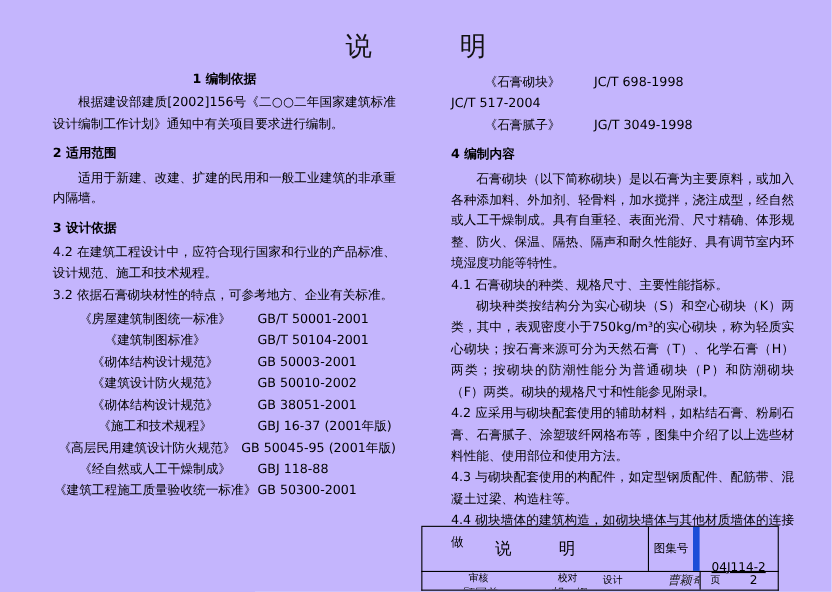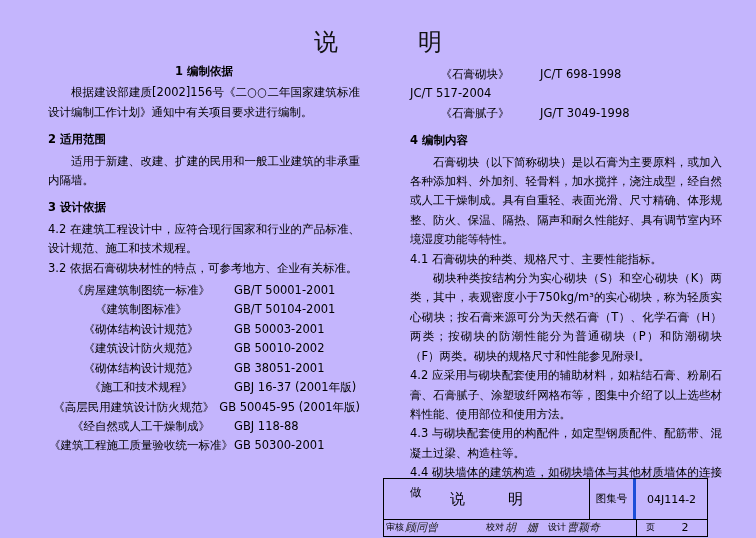--- a/index.html
+++ b/index.html
@@ -82,32 +82,33 @@
     display: flex; align-items: center; justify-content: center;
     font-size: 15px;
     letter-spacing: 14px;
     text-indent: 14px;
     font-family: "DejaVu Serif", "Liberation Serif", serif;
   }
   .block .bt-label {
     position: absolute;
     left: 206px; top: 0;
     width: 46px; height: 40px;
-    border-right: 3px solid #1d4ed8;
+    border-right: 6px solid #1d4ed8;
     box-sizing: border-box;
     display: flex; align-items: center; justify-content: center;
     font-size: 10.5px;
   }
   .block .bt-code {
     position: absolute;
-    left: 252px; top: 0;
+    left: 252px; top: 16px;
     width: 71px; height: 40px;
     box-sizing: border-box;
     display: flex; align-items: center; justify-content: center;
     font-size: 11px;
+    text-decoration: underline;
   }
 
   .signrow {
     position: absolute;
     left: 383px;
     top: 519px;
     width: 325px;
     height: 18px;
     border: 1px solid #000;
     border-top: none;
@@ -126,23 +127,23 @@
     white-space: nowrap;
   }
   .sigcell .lbl { color: #000; }
   .sigcell .sig {
     font-family: "DejaVu Serif", "Liberation Serif", serif;
     font-style: italic;
     font-size: 11px;
     color: #222;
     margin-left: 1px;
   }
-  .c1 { width: 100px; }
-  .c2 { width: 62px; }
-  .c3 { width: 90px; }
+  .c1 { width: 100px; flex-direction: column; }
+  .c2 { width: 62px; flex-direction: column; }
+  .c3 { width: 90px; gap: 40px; }
   .c4 { width: 28px; border-left: 1px solid #000; justify-content: center; padding-left: 0;}
   .c5 { width: 42px; justify-content: center; padding-left: 0; font-size: 11px;}
 </style>
 </head>
 <body>
 
 <div class="page">
 
   <div class="title">说　明</div>
 

